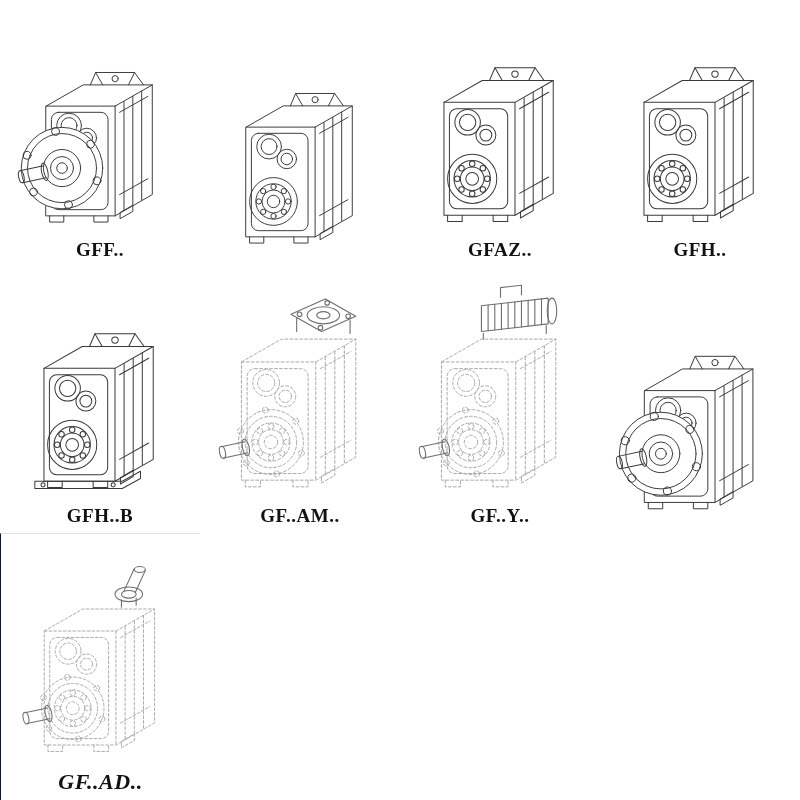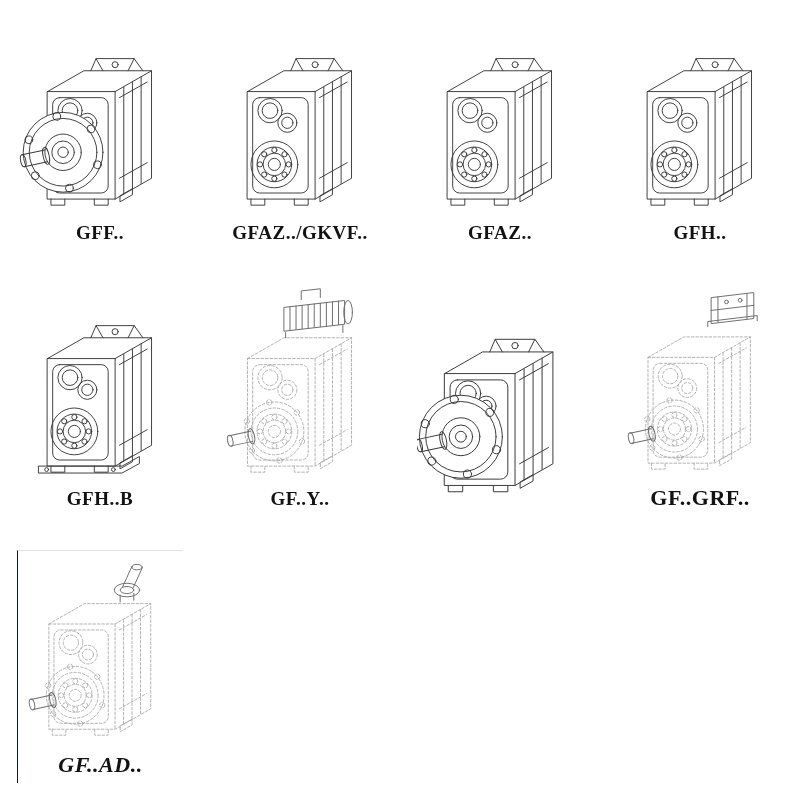--- a/index.html
+++ b/index.html
@@ -1,19 +1,19 @@
 <!DOCTYPE html>
 <html><head>
 <meta charset="utf-8">
 <style>
   html,body{margin:0;padding:0;background:#ffffff;}
   body{width:800px;height:800px;overflow:hidden;font-family:"Liberation Serif",serif;}
   .grid{display:grid;width:800px;height:800px;
         grid-template-columns:repeat(4,1fr);grid-template-rows:repeat(3,1fr);}
-  figure.cell{margin:17px;display:flex;flex-direction:column;align-items:center;
+  figure.cell{margin:0;display:flex;flex-direction:column;align-items:center;
         justify-content:flex-end;padding-bottom:6px;overflow:hidden;}
   figure.cell.boxed{border-top:1px solid #e2e2e2;border-left:1px solid #0f172a;font-style:italic;}
   .art{display:block;height:208px;width:auto;margin-bottom:2px;
        stroke:#3a3a3a;stroke-width:1.1;fill:none;stroke-linejoin:round;stroke-linecap:round;}
   .art.ghost{height:224px;stroke:#a6a6a6;stroke-width:1;}
   .art.ghost .dash{stroke-dasharray:3 2.2;}
   .art.ghost .acc{stroke:#6e6e6e;stroke-width:1.15;}
   figcaption{font-weight:bold;font-size:19px;color:#121212;letter-spacing:.5px;
        text-align:center;line-height:1.1;}
   figcaption.lg{font-size:22px;}
@@ -141,21 +141,20 @@
     <figcaption>GFF..</figcaption>
   </figure>
 
   <figure class="cell">
     <svg class="art" viewBox="0 0 190 235">
       <use href="#sym-housing"></use>
         <use href="#sym-cap"></use>
         <use href="#sym-upper"></use>
         <use href="#sym-lower"></use>
     </svg>
-    <figcaption>GFAZ../GKVF..</figcaption>
   </figure>
 
   <figure class="cell">
     <svg class="art" style="height:214px" viewBox="0 0 190 235">
       <use href="#sym-housing"></use>
         <use href="#sym-cap"></use>
         <use href="#sym-upper"></use>
         <use href="#sym-lower"></use>
     </svg>
     <figcaption>GFAZ..</figcaption>
@@ -175,63 +174,63 @@
   <figure class="cell">
     <svg class="art" style="height:214px" viewBox="0 0 190 235">
       <use href="#sym-housing"></use>
         <use href="#sym-cap"></use>
         <use href="#sym-upper"></use>
         <use href="#sym-lower"></use>
         <use href="#sym-plateB"></use>
     </svg>
     <figcaption>GFH..B</figcaption>
   </figure>
-
 
   <figure class="cell">
     <svg class="art ghost" viewBox="0 0 190 235">
       <g class="dash">
           <use href="#sym-housing"></use>
           <use href="#sym-upper"></use>
           <use href="#sym-lower"></use>
           <use href="#sym-boltring"></use>
         </g>
       <g class="acc">
-          <use href="#sym-motor"></use>
+          <use href="#sym-amflange"></use>
           <use href="#sym-shaft"></use>
         </g>
     </svg>
-    <figcaption>GF..Y..</figcaption>
-  </figure>
-
-  <figure class="cell">
-    <svg class="art" style="height:212px" viewBox="0 0 190 235">
-      <use href="#sym-housing"></use>
-        <use href="#sym-cap"></use>
-        <use href="#sym-upper"></use>
-        <use href="#sym-flange"></use>
-    </svg>
-  </figure>
-
+    <figcaption>GF..AM..</figcaption>
+  </figure>
 
   <figure class="cell">
     <svg class="art ghost" viewBox="0 0 190 235">
       <g class="dash">
           <use href="#sym-housing"></use>
           <use href="#sym-upper"></use>
           <use href="#sym-lower"></use>
           <use href="#sym-boltring"></use>
         </g>
       <g class="acc">
-          <use href="#sym-grf"></use>
+          <use href="#sym-motor"></use>
           <use href="#sym-shaft"></use>
         </g>
     </svg>
-    <figcaption class="lg">GF..GRF..</figcaption>
-  </figure>
+    <figcaption>GF..Y..</figcaption>
+  </figure>
+
+  <figure class="cell">
+    <svg class="art" style="height:212px" viewBox="0 0 190 235">
+      <use href="#sym-housing"></use>
+        <use href="#sym-cap"></use>
+        <use href="#sym-upper"></use>
+        <use href="#sym-flange"></use>
+    </svg>
+  </figure>
+
+
 
   <figure class="cell boxed">
     <svg class="art ghost" style="height:216px" viewBox="0 0 190 235">
       <g class="dash">
           <use href="#sym-housing"></use>
           <use href="#sym-upper"></use>
           <use href="#sym-lower"></use>
           <use href="#sym-boltring"></use>
         </g>
       <g class="acc">

